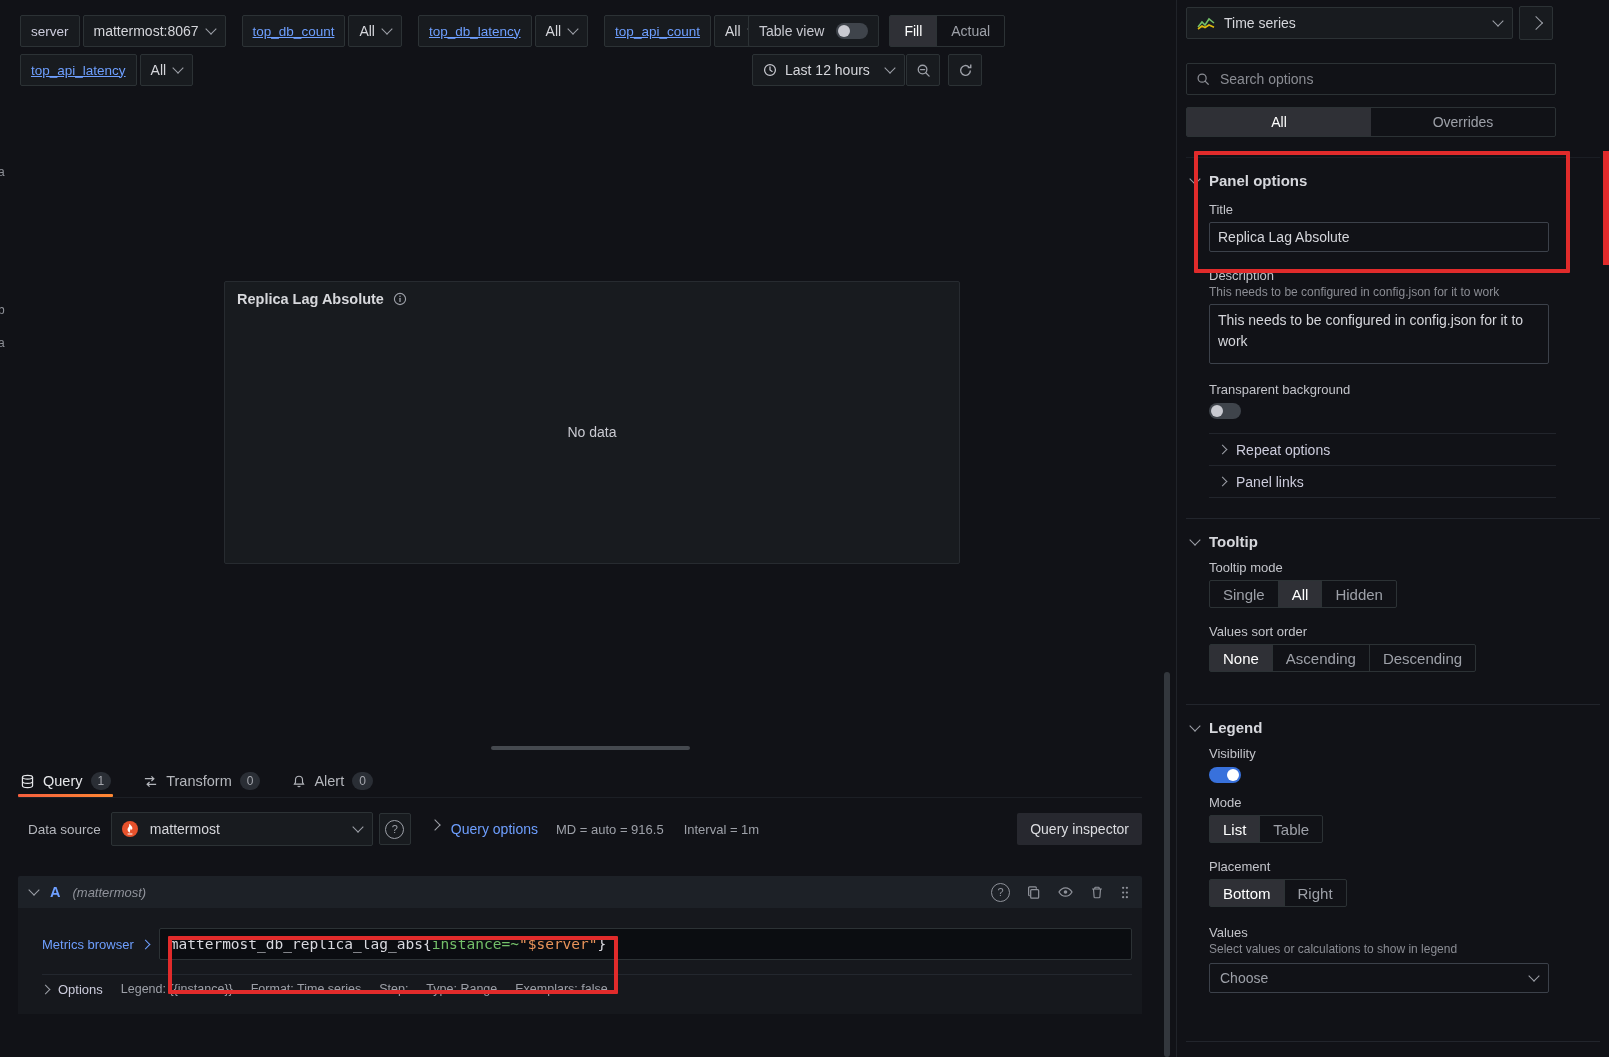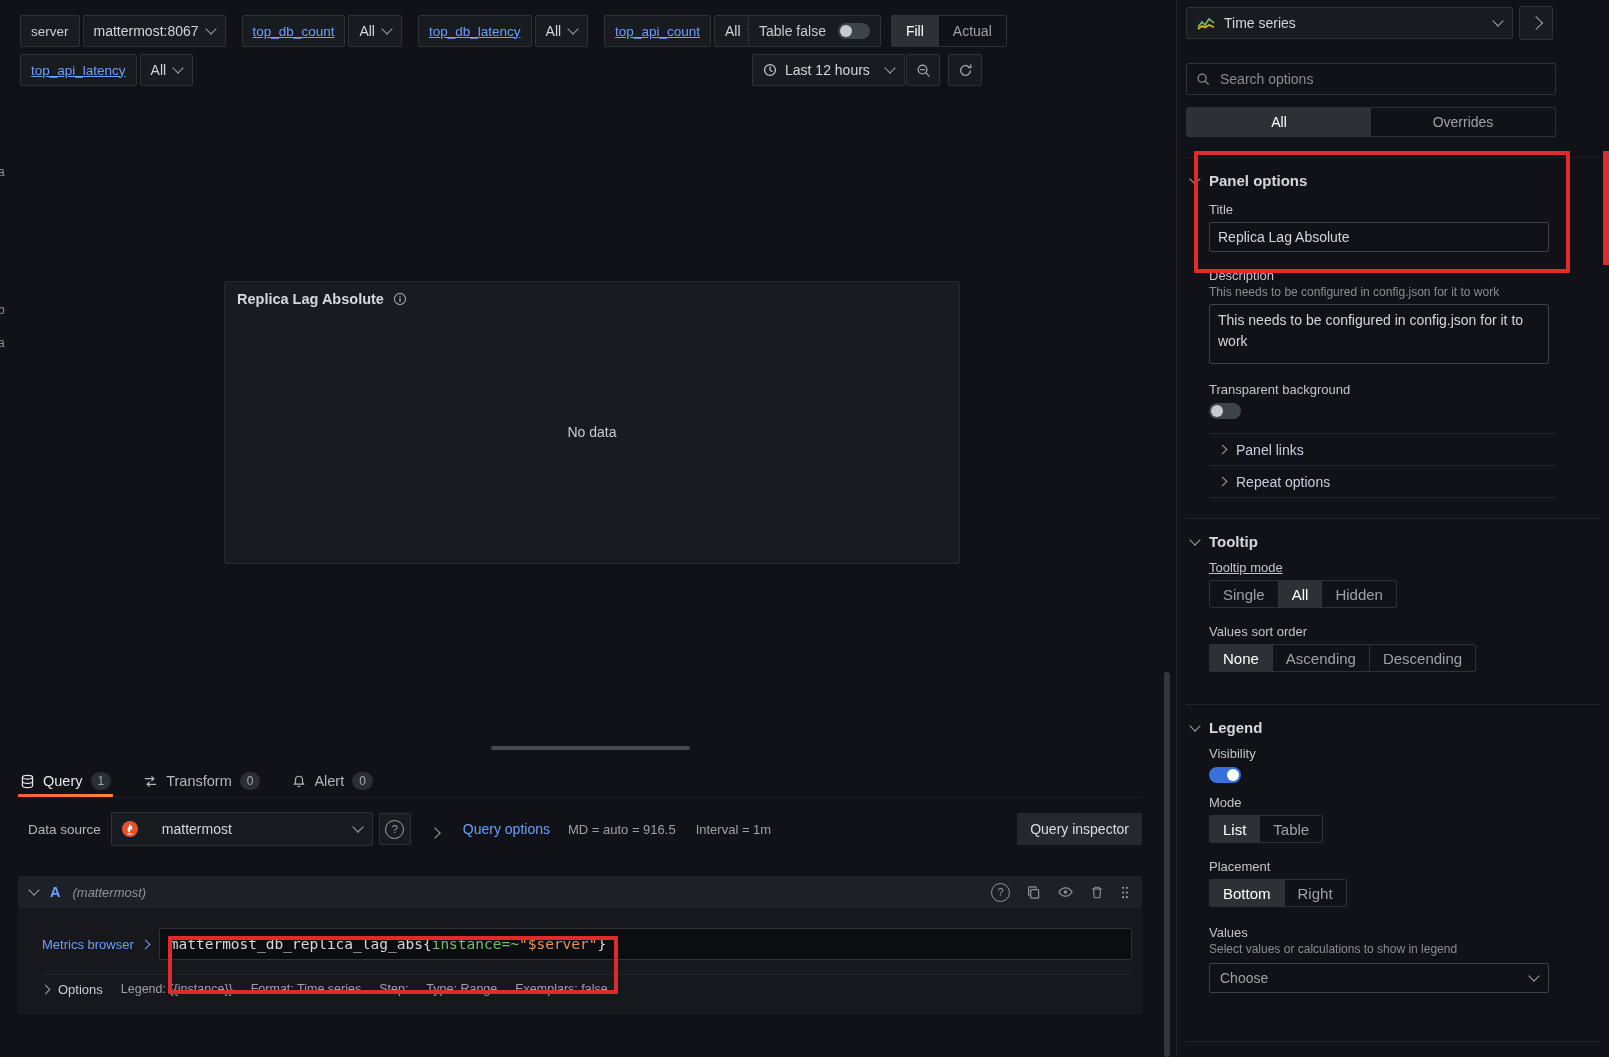--- a/index.html
+++ b/index.html
@@ -48,21 +48,21 @@
   .qtabs{position:absolute;left:18px;top:765px;width:1124px;display:flex;gap:28px;border-bottom:1px solid #1c1f25;height:33px;box-sizing:border-box;}
   .tab{display:flex;align-items:center;gap:8px;color:#b4b6bc;font-size:14.5px;position:relative;cursor:pointer;padding:0 2px;}
   .tab.active{color:#e6e7ea;}
   .tab.active::after{content:"";position:absolute;left:0;right:0;bottom:0;height:3px;border-radius:1px;
                      background:linear-gradient(90deg,#f55f3e,#ff8833);}
   .badge{background:#2a2e35;color:#a5a7ae;border-radius:9px;padding:0 7px;height:18px;line-height:18px;font-size:12px;}
   
   .ds-row{position:absolute;left:18px;top:812px;width:1124px;height:34px;display:flex;align-items:center;gap:10px;}
   .ds-label{color:#b5b7bd;font-size:13.5px;margin-left:10px;}
   .ds-select{width:262px;height:34px;justify-content:space-between;cursor:pointer;}
-  .ds-left{display:flex;align-items:center;gap:24px;}
+  .ds-left{display:flex;align-items:center;gap:12px;}
   .muted{color:#9da0a8;font-size:13px;white-space:nowrap;}
   
   .qrow-h{position:absolute;left:18px;top:876px;width:1124px;height:32px;background:#1d2127;border-radius:2px 2px 0 0;
           display:flex;align-items:center;padding:0 12px;box-sizing:border-box;gap:12px;}
   .ref{color:#6e9fff;font-weight:700;font-size:14.5px;}
   .qrow-ds{color:#8f929a;font-style:italic;font-size:13px;}
   .qrow-icons{margin-left:auto;display:flex;align-items:center;gap:16px;color:#8f929a;}
   .qrow-icons > *{cursor:pointer;}
   .qbody{position:absolute;left:18px;top:908px;width:1124px;height:106px;background:#16181d;box-sizing:border-box;padding:7px 10px 0 24px;}
   .krow{display:flex;align-items:center;gap:16px;height:26px;}
@@ -144,21 +144,21 @@
       <div class="chip var-label blue">top_api_count</div>
       <div class="chip var-value">
         <span>All</span>
         <i class="chev"></i>
       </div>
     </div>
   </div>
 
   <div class="tb" style="left:748px;top:15px;gap:10px;">
     <div class="chip" style="gap:12px;">
-      <span style="color:#c9cad1;">Table false</span>
+      <span style="color:#c9cad1;">Table view</span>
       <div class="switch">
           <div class="knob"></div>
         </div>
     </div>
     <div class="seg-group">
       <div class="seg sel">Fill</div>
       <div class="seg">Actual</div>
     </div>
   </div>
 
@@ -264,21 +264,21 @@
               <path d="M8 3.2c.7 1.3 2.4 2.2 2.4 4.1 0 .8-.3 1.5-.8 2 0-.8-.4-1.4-.9-1.8.1 1.4-.8 1.9-.8 3 0 .4.1.8.4 1.1H7.4a3.4 3.4 0 0 1-1.9-3c0-1.4.9-2.2 1.4-3.2.3-.7.3-1.4.1-2.2zM5.6 12.6h4.8v1H5.6z" fill="#fff"></path>
             </svg>
         </span>
         <span style="color:#d5d6db;">mattermost</span>
       </span>
       <i class="chev"></i>
     </div>
     <div class="chip iconbtn" style="width:32px;height:32px;margin-left:-4px;">
       <span style="width:17px;height:17px;border:1.4px solid currentColor;border-radius:50%;display:flex;align-items:center;justify-content:center;font-size:11px;">?</span>
     </div>
-    <span style="display:inline-flex;align-items:flex-end;gap:24px;margin-left:10px;">
+    <span style="display:inline-flex;align-items:flex-start;gap:12px;margin-left:10px;">
       <i class="chev right qo-chev"></i>
       <span class="link">Query options</span>
     </span>
     <span class="muted" style="margin-left:8px;">MD = auto = 916.5</span>
     <span class="muted" style="margin-left:10px;">Interval = 1m</span>
     <button class="btn" style="margin-left:auto;">Query inspector</button>
   </div>
 
   <div class="qrow-h">
     <i class="chev" style="border-color:#9da0a8;"></i>
@@ -388,37 +388,37 @@
         <div class="lbl">Description</div>
         <div class="help-txt">This needs to be configured in config.json for it to work</div>
         <textarea class="ta" style="">This needs to be configured in config.json for it to work</textarea>
         <div class="lbl" style="margin-top:18px;">Transparent background</div>
         <div class="switch mt6">
             <div class="knob"></div>
           </div>
         <div class="collapse-wrap">
           <div class="collapse-row">
             <i class="chev right" style="width:6px;height:6px;"></i>
-            <span>Panel links</span>
+            <span>Repeat options</span>
           </div>
           <div class="collapse-row">
             <i class="chev right" style="width:6px;height:6px;"></i>
-            <span>Repeat options</span>
+            <span>Panel links</span>
           </div>
         </div>
       </div>
     </div>
 
     <div class="sb-section">
       <div class="sec-h">
         <i class="chev"></i>
         <span>Tooltip</span>
       </div>
       <div class="sec-body">
-        <div class="lbl" style="margin-top:10px;text-decoration:underline;">Tooltip mode</div>
+        <div class="lbl" style="margin-top:10px;">Tooltip mode</div>
         <div class="seg-group h28 mt5">
           <div class="seg">Single</div>
           <div class="seg sel">All</div>
           <div class="seg">Hidden</div>
         </div>
         <div class="lbl">Values sort order</div>
         <div class="seg-group h28 mt5">
           <div class="seg sel">None</div>
           <div class="seg">Ascending</div>
           <div class="seg">Descending</div>

